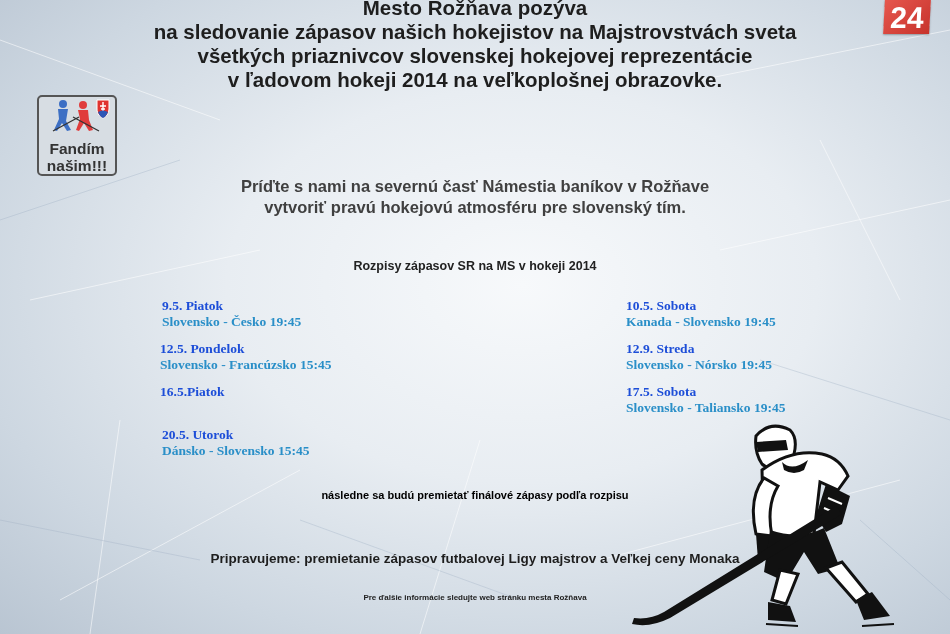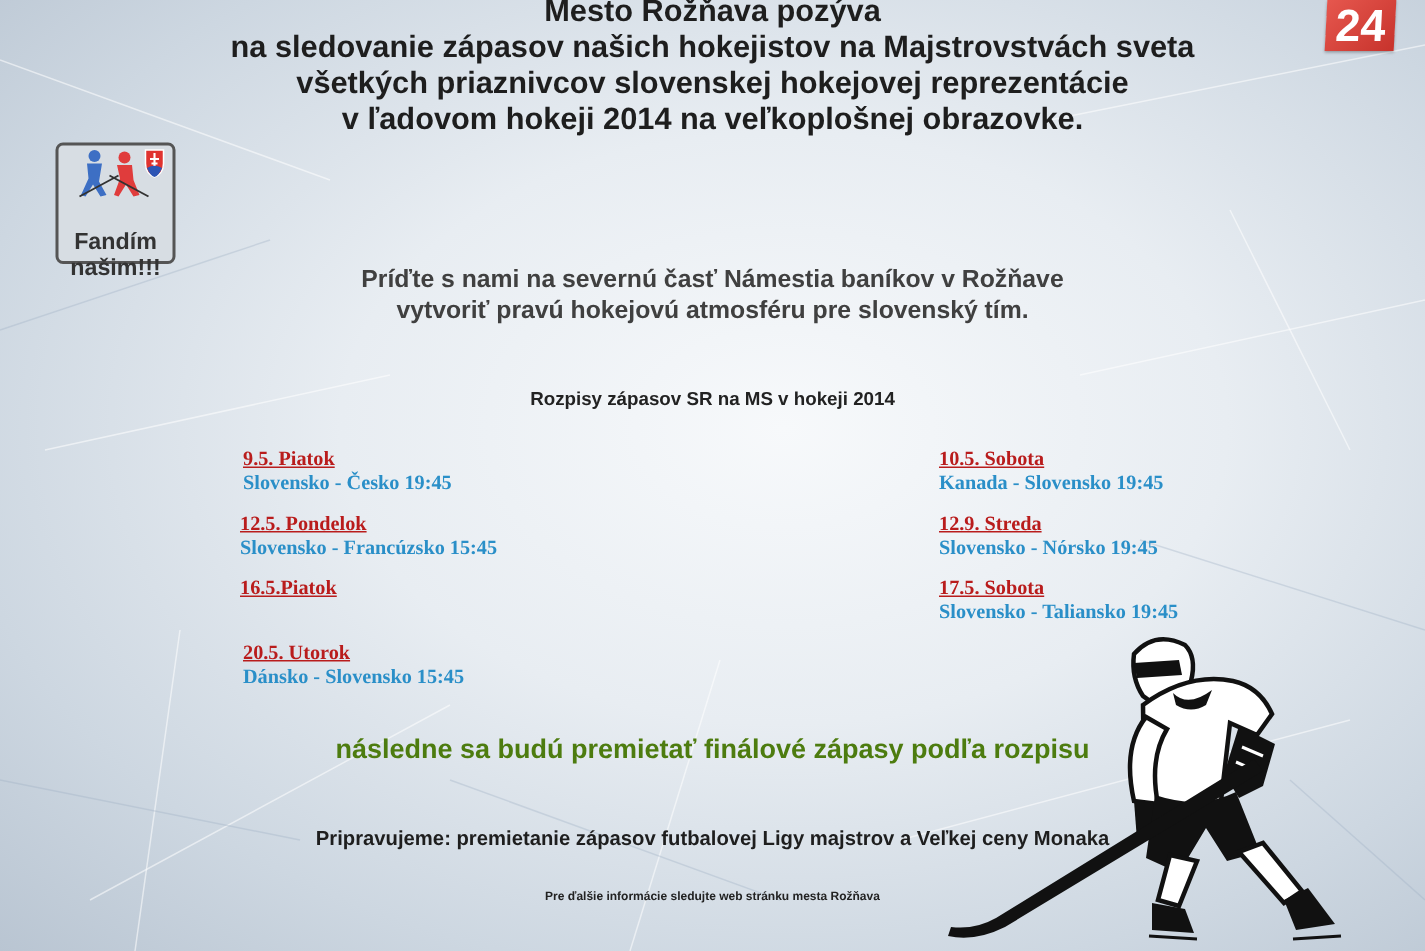--- a/index.html
+++ b/index.html
@@ -11,30 +11,30 @@
   }
   .ice { position:absolute; inset:0; pointer-events:none; }
   .center { position:absolute; left:0; width:950px; text-align:center; }
   .title {
     top:-4px; font-weight:bold; font-size:20.5px; line-height:24px; color:#1e1e1e;
   }
   .title div { white-space:nowrap; }
   .invite { top:176px; font-weight:bold; font-size:16.5px; line-height:21px; color:#404040; }
   .sched-title { top:259px; font-weight:bold; font-size:12.5px; color:#222; }
   .match { position:absolute; font-family:"Liberation Serif", serif; font-weight:bold; font-size:13.5px; line-height:16px; }
-  .match .day { color:#b91c1c;text-decoration:underline; }
+  .match .day { color:#1d4ed8; }
   .match .game { color:#2a8fc8; }
-  .final { top:489px; font-weight:bold; font-size:18px; color:#4d7c0f; }
+  .final { top:489px; font-weight:bold; font-size:11px; color:#000000; }
   .prep { top:551px; font-weight:bold; font-size:13.5px; color:#1e1e1e; padding-right:30px; }
   .info { top:593px; font-weight:bold; font-size:8px; color:#222; padding-right:10px; }
   .badge {
     position:absolute; left:37px; top:95px; width:80px; height:81px; box-sizing:border-box;
     border:2px solid #555; border-radius:5px; background:#d7dde3; text-align:center;
   }
-  .badge .txt { font-weight:bold; font-size:15.5px; line-height:17px; color:#333; margin-top:13px; }
+  .badge .txt { font-weight:bold; font-size:15.5px; line-height:17px; color:#333; margin-top:1px; }
   .logo24 {
     position:absolute; left:884px; top:0px; width:46px; height:34px;
     background:linear-gradient(135deg,#e6574e,#c7332c); transform:skewX(-3deg);
     color:#fff; font-weight:bold; font-size:30px; line-height:36px; text-align:center;
     box-shadow:0 1px 2px rgba(0,0,0,.3);
   }
   .player { position:absolute; left:630px; top:418px; }
 </style>
 </head>
 <body>

